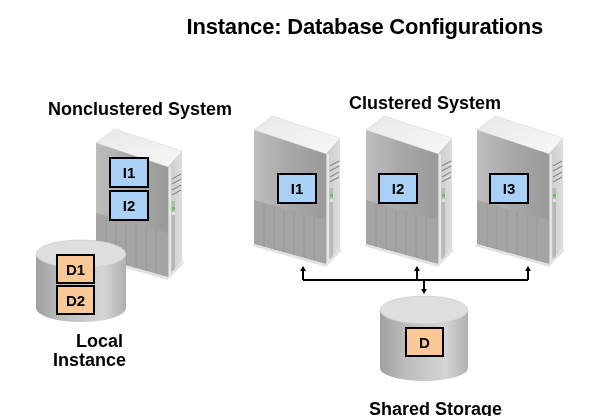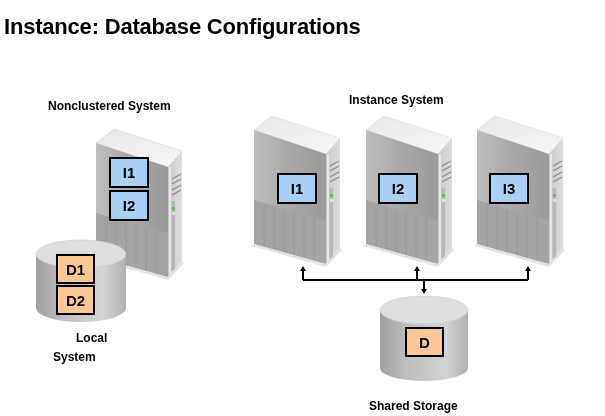--- a/index.html
+++ b/index.html
@@ -1,28 +1,28 @@
 <!DOCTYPE html>
 <html><head>
 <meta charset="utf-8">
 <style>
   html, body { margin:0; padding:0; background:#ffffff; }
   body { width:605px; height:416px; position:relative; overflow:hidden; font-family:"Liberation Sans", sans-serif; }
-  .title { position:absolute; left:4px; width:533px; top:14px; text-align:left; font-size:22px; font-weight:bold; color:#000; letter-spacing:-0.2px; }
-  .label { position:absolute; font-weight:bold; font-size:12px; color:#000; text-align:center; white-space:nowrap; }
+  .title { position:absolute; left:10px; width:533px; top:14px; text-align:right; font-size:22px; font-weight:bold; color:#000; letter-spacing:-0.2px; }
+  .label { position:absolute; font-weight:bold; font-size:18px; color:#000; text-align:center; white-space:nowrap; }
   svg.diagram { position:absolute; left:0; top:0; }
   .box-text { font-family:"Liberation Sans", sans-serif; font-weight:bold; font-size:15px; fill:#000; }
 </style>
 </head>
 <body>
 
 <div class="title">Instance: Database Configurations</div>
 
 <div class="label" style="left:48px; top:99px;">Nonclustered System</div>
-<div class="label" style="left:349px; top:93px;">Instance System</div>
+<div class="label" style="left:349px; top:93px;">Clustered System</div>
 
 <svg class="diagram" width="605" height="416" viewBox="0 0 605 416" xmlns="http://www.w3.org/2000/svg">
   <defs>
     <linearGradient id="gFront" x1="0" y1="0" x2="1" y2="0">
       <stop offset="0" stop-color="#bdbdbd"></stop>
       <stop offset="0.5" stop-color="#a8a8a8"></stop>
       <stop offset="1" stop-color="#9a9a9a"></stop>
     </linearGradient>
     <linearGradient id="gTop" x1="0" y1="0" x2="1" y2="1">
       <stop offset="0" stop-color="#e8e8e8"></stop>
@@ -141,14 +141,14 @@
       <ellipse cx="424" cy="310" rx="44" ry="14" fill="#dedede" stroke="#c8c8c8" stroke-width="0.6"></ellipse>
     </g>
     <g>
       <rect x="406" y="328" width="37" height="28" fill="#fac896" stroke="#000" stroke-width="2"></rect>
       <text class="box-text" x="424.5" y="348" text-anchor="middle">D</text>
     </g>
   </g>
 </svg>
 
 <div class="label" style="left:76px; top:331px;">Local</div>
-<div class="label" style="left:53px; top:350px;">System</div>
+<div class="label" style="left:53px; top:350px;">Instance</div>
 <div class="label" style="left:369px; top:399px;">Shared Storage</div>
 
 </body></html>

